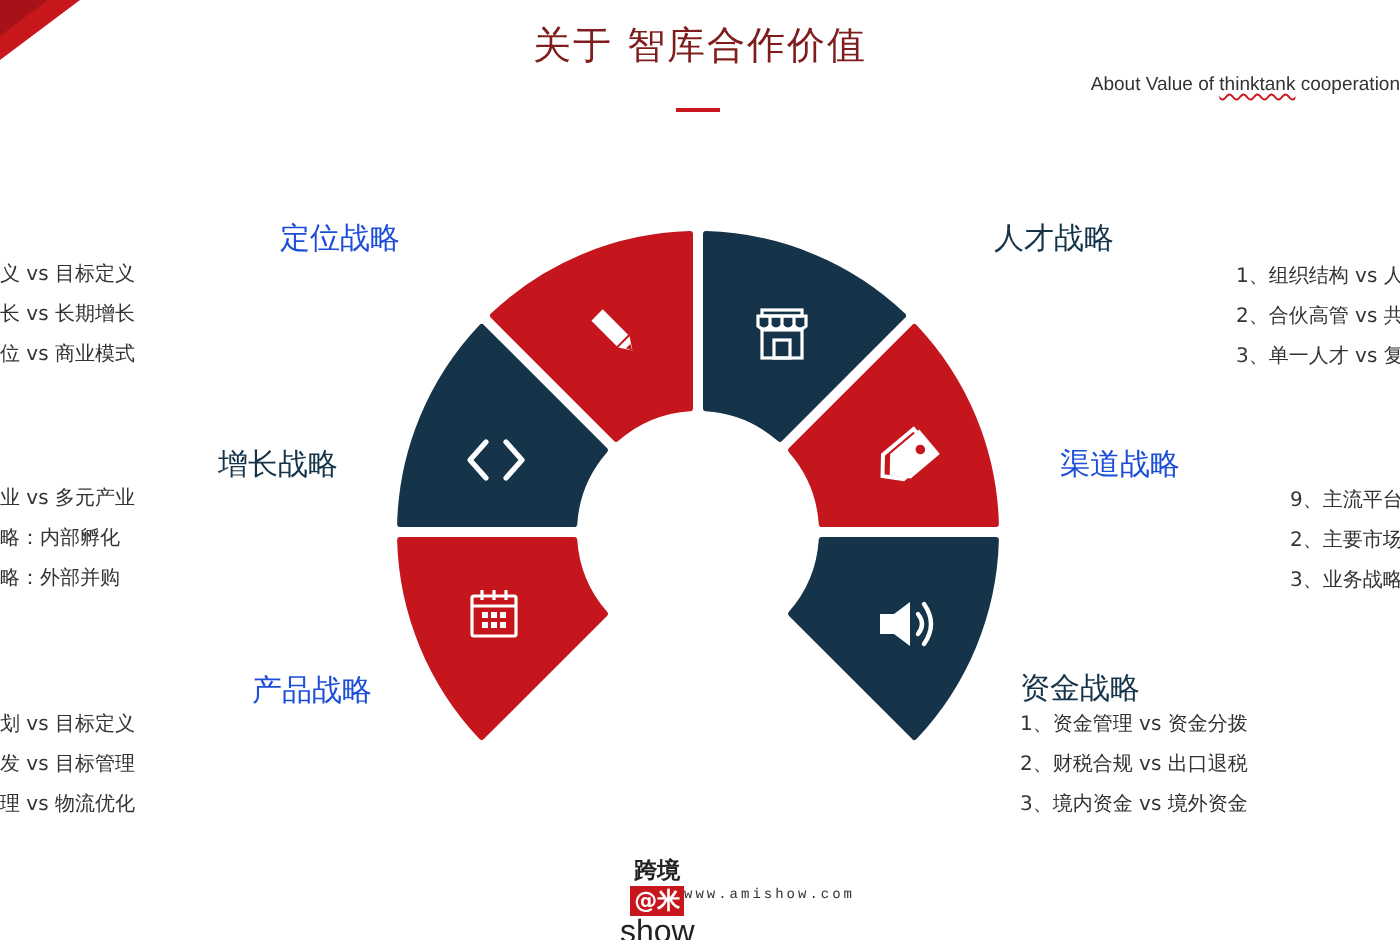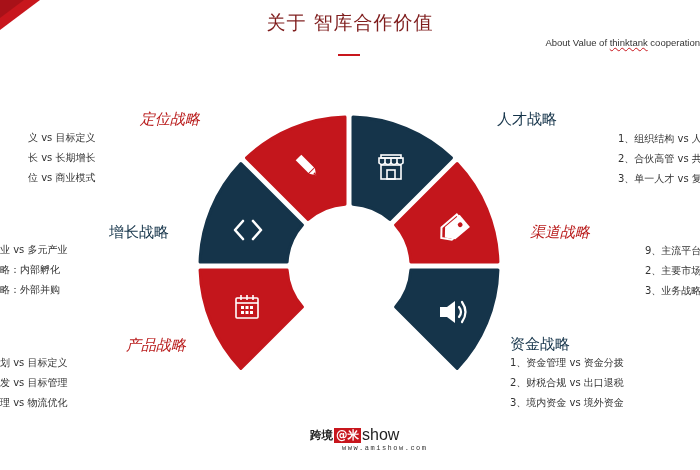--- a/index.html
+++ b/index.html
@@ -12,28 +12,28 @@
   .title { position:absolute; left:0; width:700px; top:10px; text-align:center;
            color:#7f1d1d; font-size:19px; letter-spacing:1px; }
   .subtitle { position:absolute; left:0; width:700px; top:37px; text-align:right;
            color:#333; font-family:"Liberation Sans", sans-serif; font-size:9.5px; }
   .subtitle .ul { text-decoration: underline wavy #c8161d; text-decoration-thickness:1px; }
   .title-bar { position:absolute; left:338px; top:54px; width:22px; height:2px; background:#c8161d; }
 
   svg.ring { position:absolute; left:0; top:0; }
 
   .cat { position:absolute; font-size:15px; white-space:nowrap; }
-  .cat.red { color:#b91c1c;font-style:italic; }
+  .cat.red { color:#1d4ed8; }
   .cat.navy { color:#15344a; }
 
   .list { position:absolute; font-size:10px; color:#333; white-space:nowrap; line-height:20px; }
   .list div { height:20px; }
 
   .footer-logo { position:absolute; left:310px; top:428px; height:14px; display:flex; align-items:center;
-                 font-size:11.5px; color:#222; font-weight:bold; }
+                 font-size:11.5px; color:#222; font-weight:bold;flex-direction:column; }
   .footer-logo .box { background:#c8161d; color:#fff; padding:0 2px; margin:0 1px; }
   .footer-logo .show { font-weight:normal; font-family:"Liberation Sans", sans-serif; font-size:16px; }
   .footer-url { position:absolute; left:310px; top:444px; font-family:"Liberation Mono", monospace;
                 font-size:7px; letter-spacing:1.5px; color:#333;padding-left:32px; }
 </style>
 </head>
 <body>
 
 <div class="corner-deco"></div>
 <div class="corner-deco2"></div>
@@ -97,21 +97,21 @@
 
   <g transform="translate(453,312)">
     <rect x="-13" y="-5" width="7" height="10" fill="#fff"></rect>
     <polygon points="-6,-5 2,-11 2,11 -6,5" fill="#fff"></polygon>
     <path d="M6,-5 Q10,0 6,5" fill="none" stroke="#fff" stroke-width="2.2" stroke-linecap="round"></path>
     <path d="M9,-10 Q16,0 9,10" fill="none" stroke="#fff" stroke-width="2.2" stroke-linecap="round"></path>
   </g>
 </svg>
 
 <div class="cat red" style="left:140px; top:110px;">定位战略</div>
-<div class="list" style="left:0px; top:128px;padding-left:28px;">
+<div class="list" style="left:0px; top:128px;">
   <div>义 vs 目标定义</div>
   <div>长 vs 长期增长</div>
   <div>位 vs 商业模式</div>
 </div>
 
 <div class="cat navy" style="left:109px; top:223px;">增长战略</div>
 <div class="list" style="left:0px; top:240px;">
   <div>业 vs  多元产业</div>
   <div>略：内部孵化</div>
   <div>略：外部并购</div>

